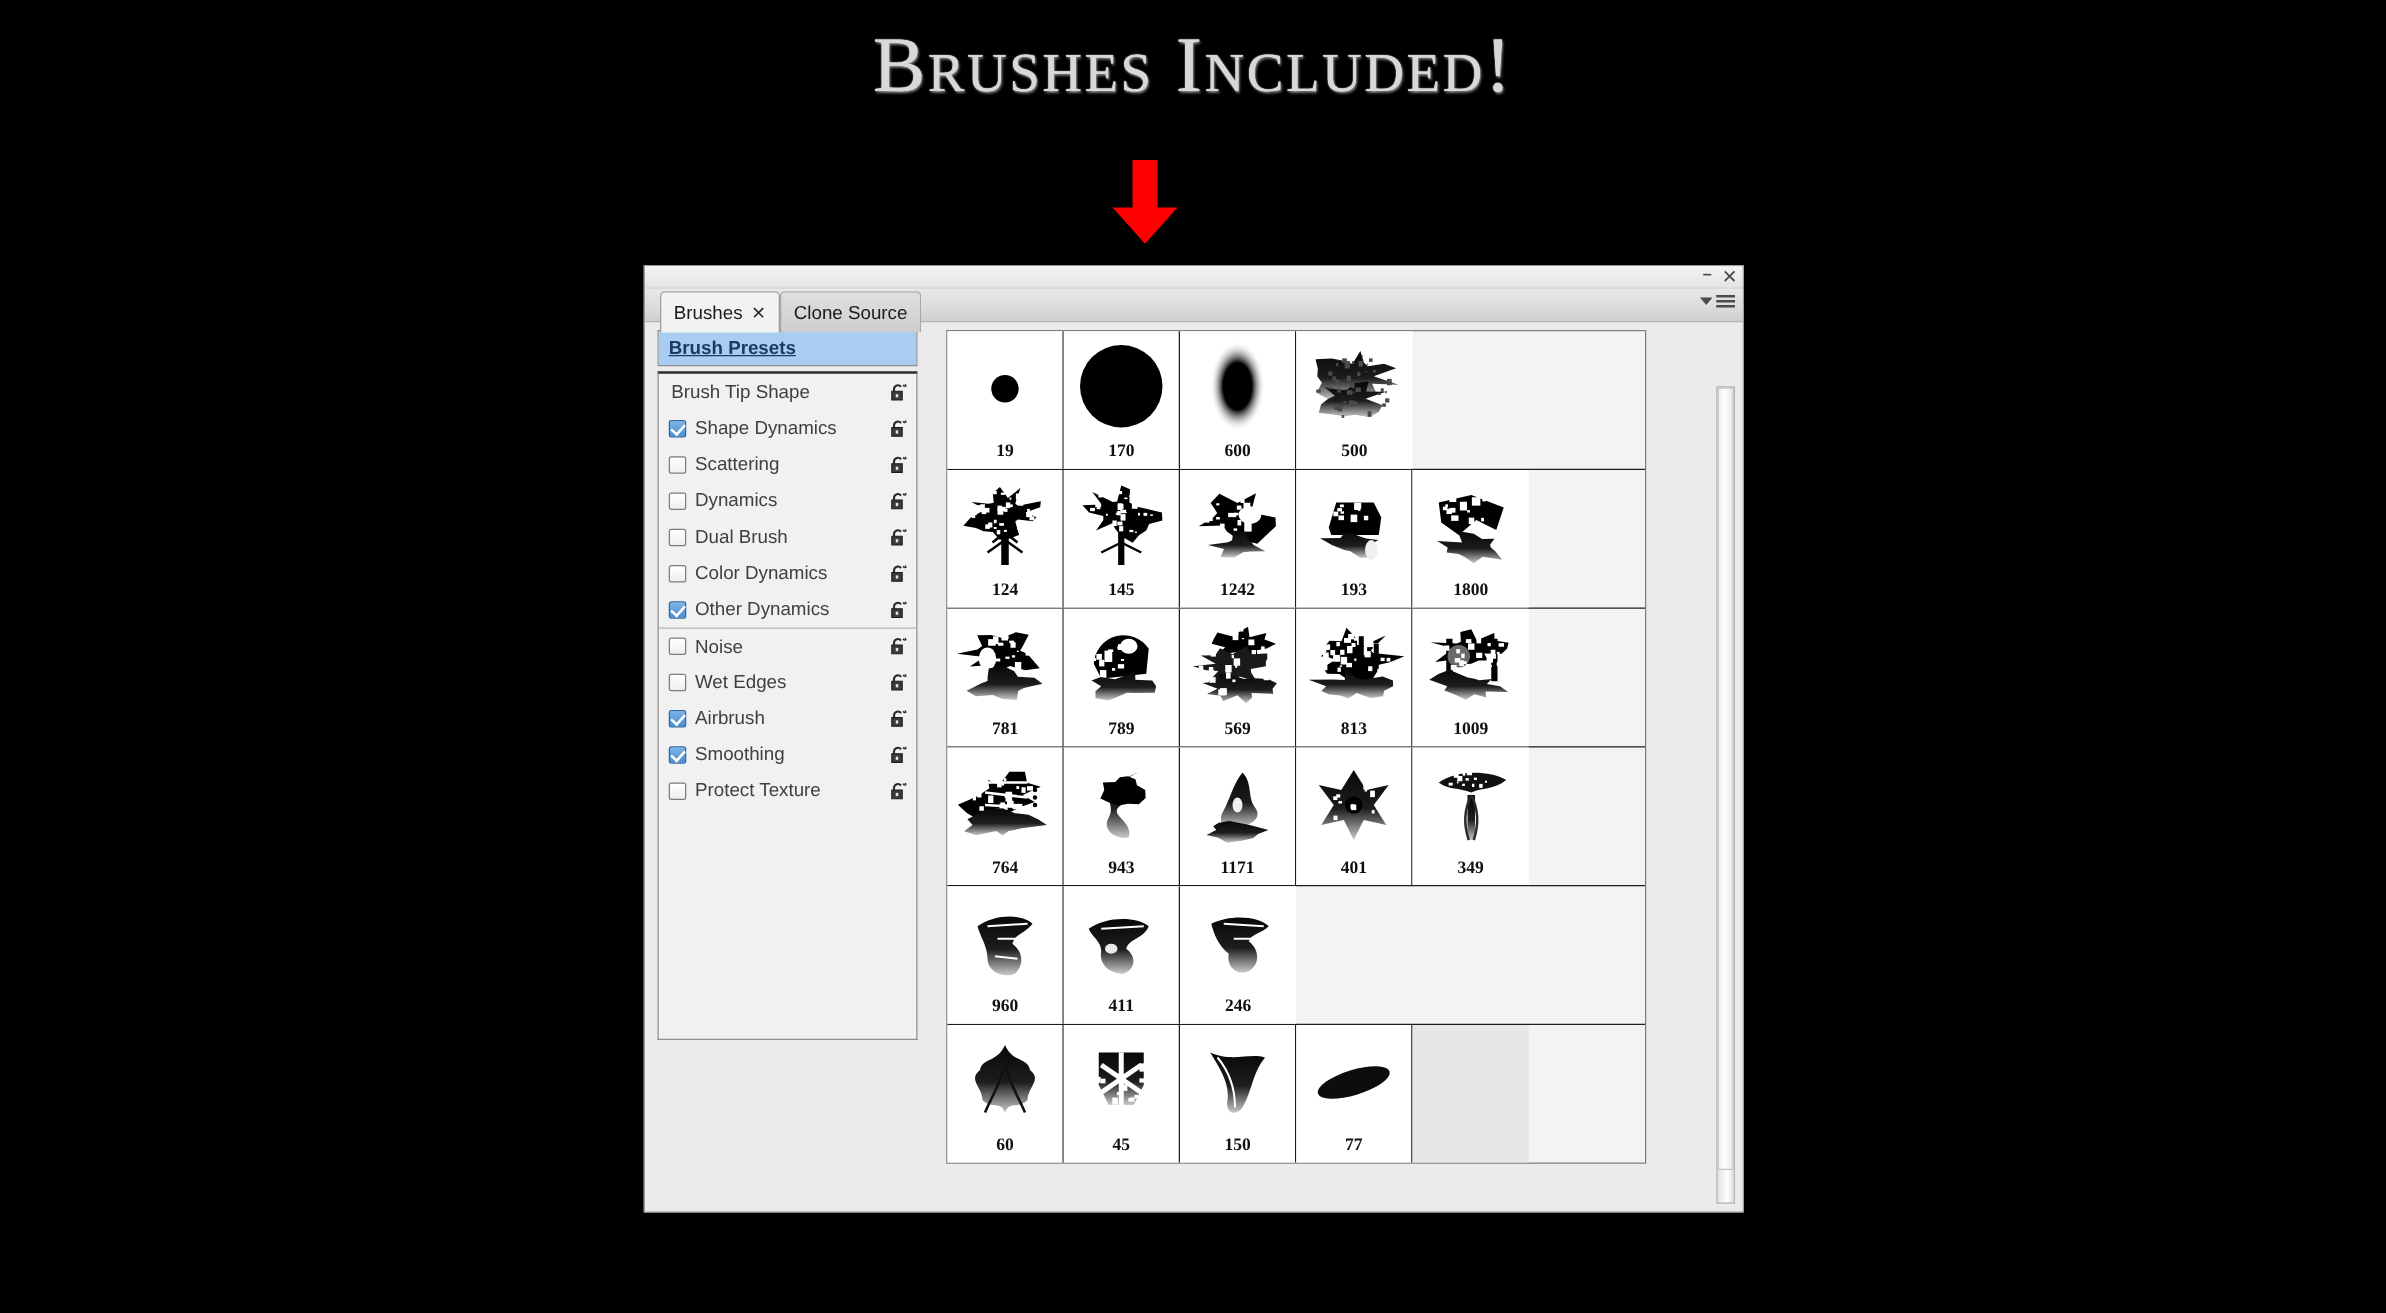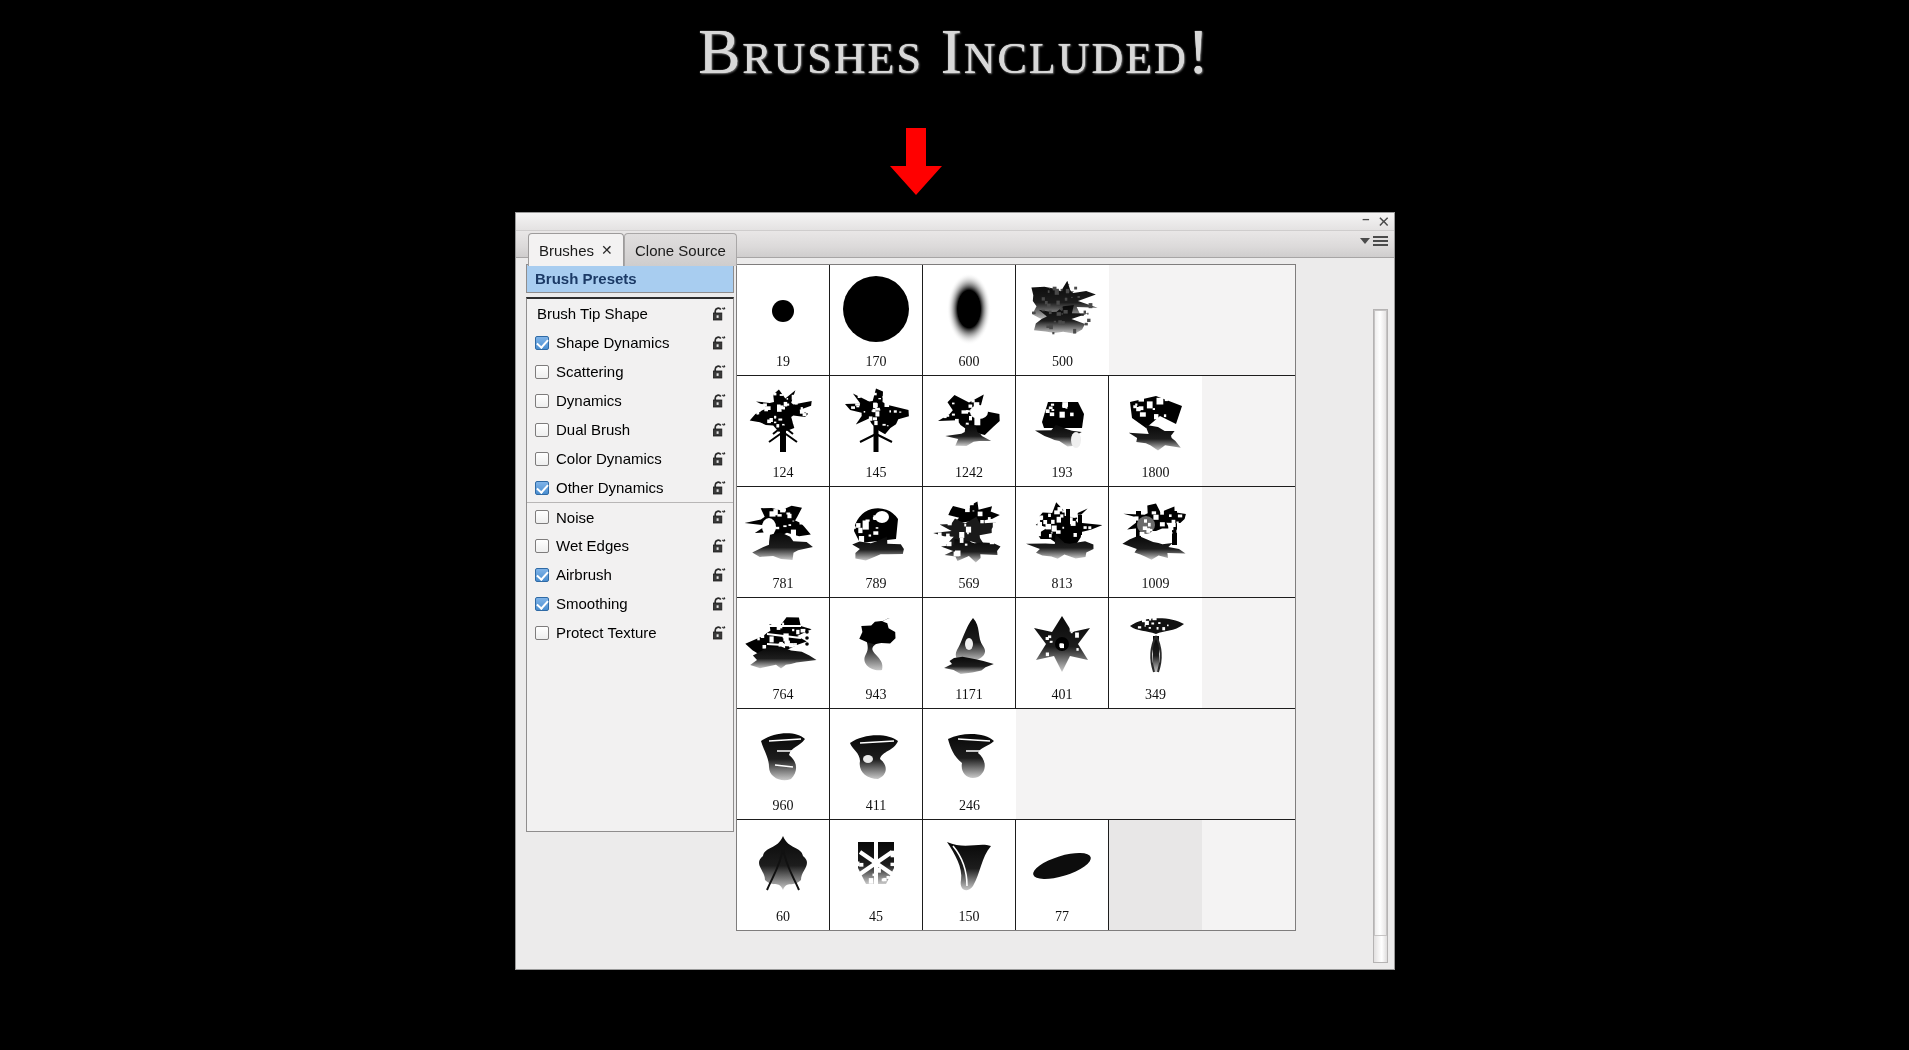--- a/index.html
+++ b/index.html
@@ -167,37 +167,38 @@
     height: 27px;
     display: flex;
     align-items: center;
     padding: 0 8px;
     font-size: 15px;
     color: #131313;
     font-weight: bold;
     background: #a8cdf0;
     color: #1b3a66;
     box-sizing: border-box;
+    text-decoration: underline;
   }
   .list-box {
     margin-top: 4px;
     border: 1px solid #8f8d8d;
     background: #f2f1f1;
     height: 535px;
     box-sizing: border-box;
     border-top: 2px solid #2d2d2d;
     overflow: hidden;
   }
   .opt-row {
     height: 29px;
     display: flex;
     align-items: center;
     padding: 0 6px 0 8px;
     font-size: 15px;
-    color: #000000;
+    color: #404040;
     box-sizing: border-box;
     position: relative;
   }
   .opt-row.plain { padding-left: 10px; }
   .opt-row.sep-above { border-top: 1px solid #b8b6b6; }
   .cb {
     width: 14px; height: 14px;
     border: 1px solid #7e7c7c;
     border-radius: 2px;
     background: linear-gradient(to bottom,#ffffff,#eeeeee);
@@ -223,24 +224,25 @@
   .lock {
     width: 16px; height: 16px;
     flex: 0 0 auto;
     margin-left: auto;
   }
   .lock svg { display: block; }
 
   
   .grid-wrap {
     position: absolute;
-    left: 220px;
+    left: 241px;
     top: 6px;
     width: 575px;
     height: 707px;
+    font-weight: bold;
   }
   .grid-box {
     position: absolute;
     left: 0; top: 0;
     width: 560px;
     border: 1px solid #7f7d7d;
     background: #f4f3f3;
     box-sizing: border-box;
   }
   .brush-row {

